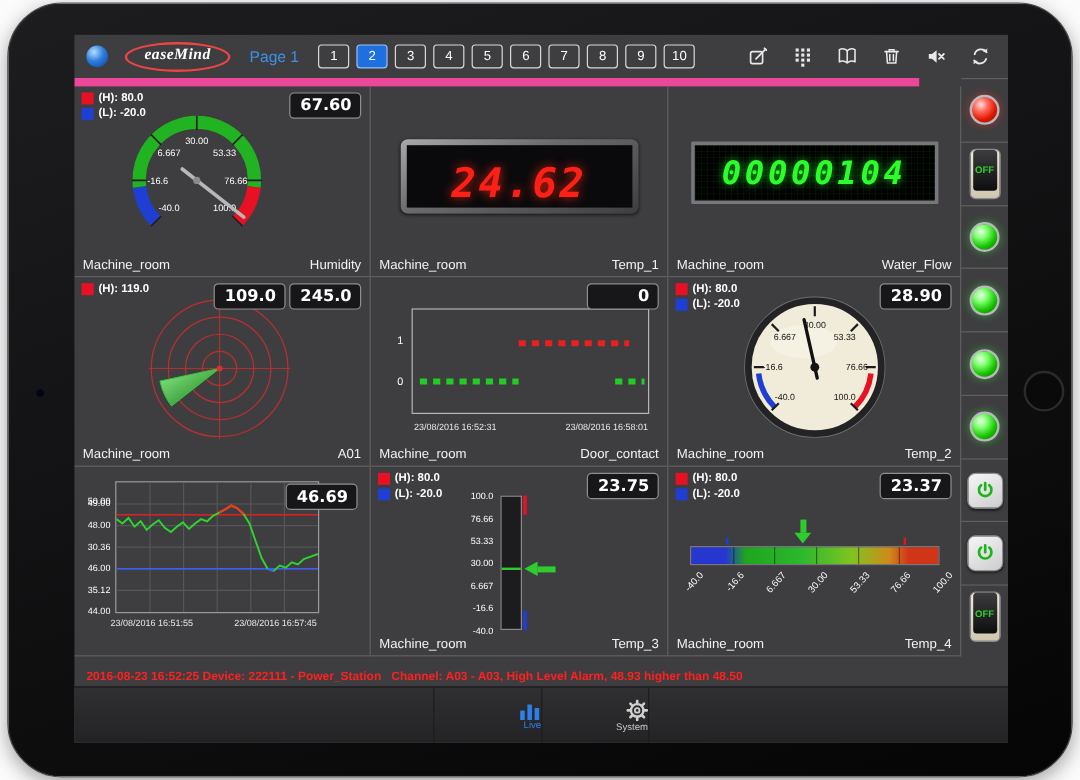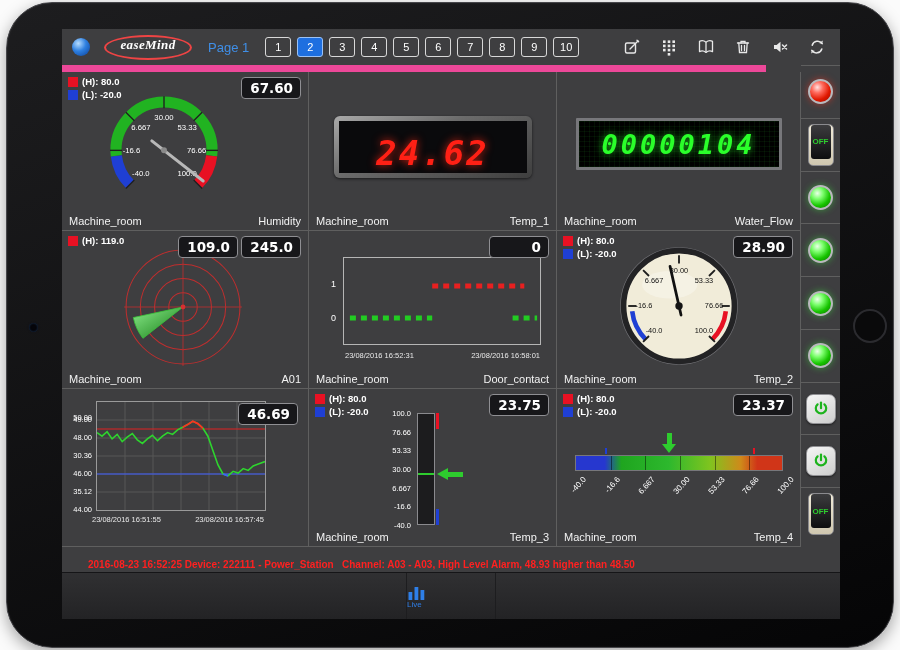--- a/index.html
+++ b/index.html
@@ -105,25 +105,25 @@
   .switch{width:26px;height:42px;background:linear-gradient(#f0ead8,#cfc7b0);border:1px solid #8a8a8e;border-radius:5px;
     display:flex;justify-content:center;cursor:pointer}
   .rocker{width:20px;height:34px;background:linear-gradient(#3c3c3e,#0e0e10);border-radius:3px;
     display:flex;align-items:center;justify-content:center}
   .offtxt{color:#2ecc2e;font-size:8px;font-weight:bold}
   .powerbtn{width:30px;height:30px;border-radius:7px;border:1px solid #909094;cursor:pointer;
     background:linear-gradient(150deg,#f6f6f6,#cdcdcd);display:flex;align-items:center;justify-content:center;
     box-shadow:0 1px 2px rgba(0,0,0,.5)}
 
   
-  .alarm{position:absolute;left:16px;top:511px;width:778px;height:48px;display:flex;align-items:center;
+  .alarm{position:absolute;left:0;top:511px;width:778px;height:48px;display:flex;align-items:center;
     padding-left:10px;color:#ff2020;font-size:10px;font-weight:bold;white-space:pre;overflow:hidden}
   .nav{position:absolute;left:0;top:543px;width:778px;height:47px;background:linear-gradient(#303032,#232325);
     border-top:1px solid #151517;display:flex;align-items:center;justify-content:center}
-  .nav-tab{width:90px;height:100%;display:flex;flex-direction:column;align-items:flex-start;justify-content:center;
+  .nav-tab{width:90px;height:100%;display:flex;flex-direction:column;align-items:flex-end;justify-content:center;
     gap:0;cursor:pointer;border-left:1px solid #1d1d1f}
   .nav-tab:last-child{border-right:1px solid #1d1d1f}
   .nav-label{font-size:8px;color:#c8c8c8}
   .nav-label.active{color:#2f7fe8}
 
   svg{display:block}
   text{font-family:"Liberation Sans",sans-serif}
 </style>
 </head>
 <body>
@@ -548,16 +548,33 @@
 
     <div class="nav">
       <div class="nav-tab">
         <svg width="19" height="16" viewBox="0 0 19 16" fill="#2e7fe8">
           <rect x="1.5" y="8" width="3.8" height="8" rx="0.5"></rect>
             <rect x="7.5" y="3" width="3.8" height="13" rx="0.5"></rect>
             <rect x="13.5" y="6" width="3.8" height="10" rx="0.5"></rect>
         </svg>
         <span class="nav-label active">Live</span>
       </div>
+      <div class="nav-tab">
+        <svg width="18" height="18" viewBox="0 0 18 18" fill="none" stroke="#d0d0d0" stroke-linecap="round">
+          <circle cx="9" cy="9" r="5.2" stroke-width="2"></circle>
+          <circle cx="9" cy="9" r="1.9" stroke-width="1.5"></circle>
+          <g stroke-width="2.2">
+            <line x1="9" y1="3.6" x2="9" y2="1"></line>
+              <line x1="12.82" y1="5.18" x2="14.66" y2="3.34"></line>
+            <line x1="14.4" y1="9" x2="17" y2="9"></line>
+              <line x1="12.82" y1="12.82" x2="14.66" y2="14.66"></line>
+            <line x1="9" y1="14.4" x2="9" y2="17"></line>
+              <line x1="5.18" y1="12.82" x2="3.34" y2="14.66"></line>
+            <line x1="3.6" y1="9" x2="1" y2="9"></line>
+              <line x1="5.18" y1="5.18" x2="3.34" y2="3.34"></line>
+          </g>
+        </svg>
+        <span class="nav-label">System</span>
+      </div>
     </div>
 
   </div>
 </div>
 
 </body></html>

